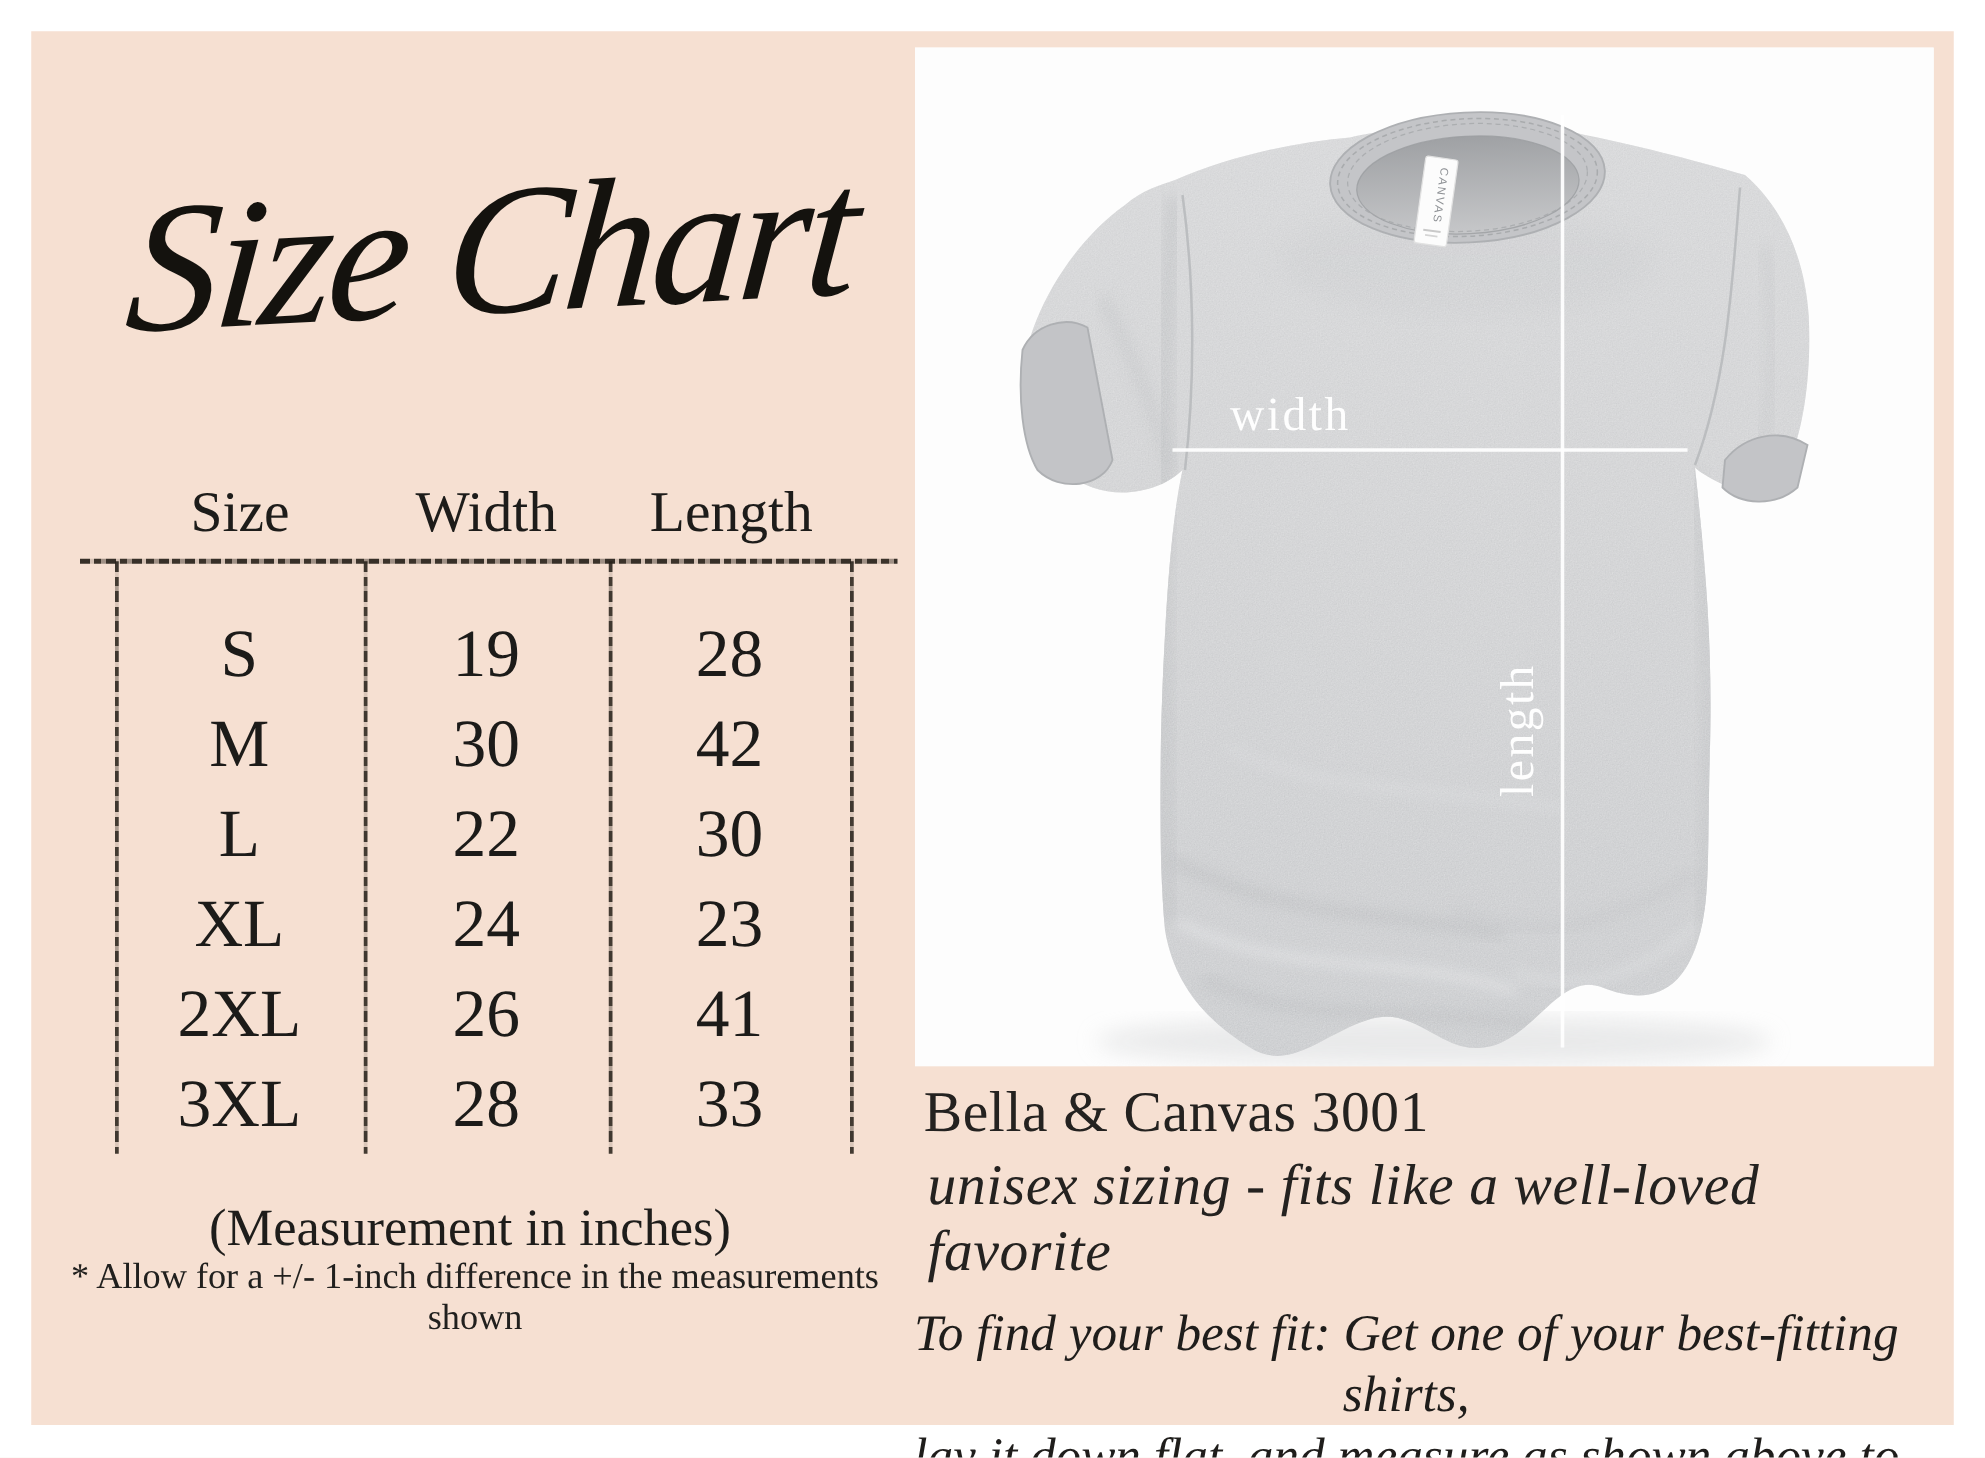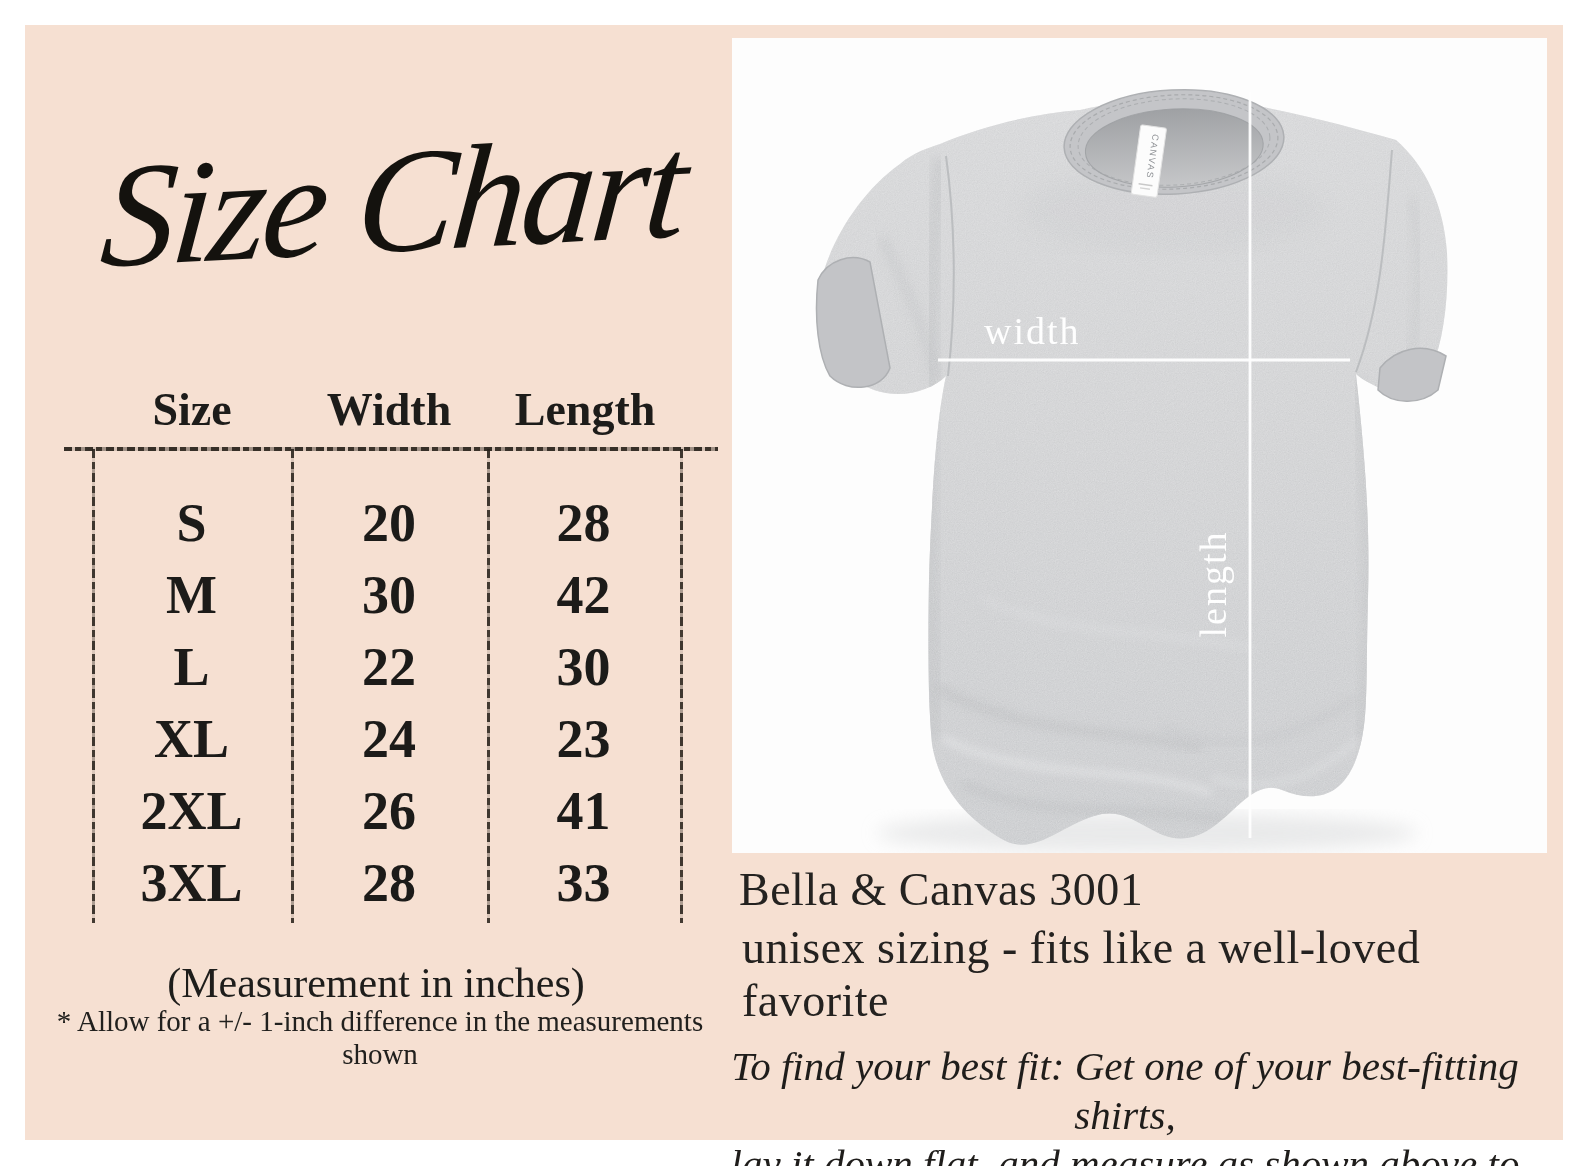--- a/index.html
+++ b/index.html
@@ -8,21 +8,21 @@
   .canvas{position:absolute;left:25px;top:25px;width:1538px;height:1115px;background:#f6e0d2;}
 
   
   .script-title{
     position:absolute;left:28px;top:18px;width:680px;height:315px;
     display:flex;align-items:center;justify-content:center;
     font-style:italic;font-weight:400;font-size:148px;line-height:1;
     color:#14120e;letter-spacing:-4px;white-space:nowrap;
     transform:rotate(-3deg) skewX(-8deg);
   }
-  .size-table{position:absolute;left:45px;top:358px;width:640px;height:584px;font-weight:bold;}
+  .size-table{position:absolute;left:45px;top:358px;width:640px;height:584px;}
   .size-table .hdr{position:absolute;top:0;text-align:center;font-size:46px;color:#1d1c1a;}
   .hdr-size{left:32px;width:180px;}
   .hdr-width{left:226px;width:186px;}
   .hdr-length{left:420px;width:190px;}
   .rule-h{
     position:absolute;left:-6px;top:64px;width:654px;height:4px;opacity:.92;
     background-image:repeating-linear-gradient(90deg,
       #262019 0px,#262019 8px,
       rgba(38,32,25,.18) 8px,rgba(38,32,25,.18) 11px,
       #2b241c 11px,#2b241c 17px,
@@ -43,21 +43,21 @@
   .c1{width:199px}.c2{width:196px}.c3{width:193px}
   .note{position:absolute;left:45px;top:934px;width:612px;text-align:center;
     font-size:42px;color:#1e1d1b;}
   .footnote{position:absolute;left:22px;top:980px;width:666px;text-align:center;
     font-size:29px;color:#21201e;}
 
   
   .photo{position:absolute;left:707px;top:13px;width:815px;height:815px;background:#fdfdfd;}
   .photo svg{display:block;width:815px;height:815px;}
   .product-name{position:absolute;left:714px;top:838px;font-size:46px;color:#242220;letter-spacing:.5px;}
-  .tagline{position:absolute;left:717px;top:896px;font-size:46px;color:#242220;letter-spacing:.5px;}
+  .tagline{position:absolute;left:717px;top:896px;font-size:46px;font-style:italic;color:#242220;letter-spacing:.5px;}
   .tip{position:absolute;left:660px;top:976px;width:880px;text-align:center;
     font-size:41px;font-style:italic;color:#1f1d1b;line-height:1.2;}
   .tip .lead{font-weight:normal;}
   .tip .l2{display:block;}
 </style>
 </head>
 <body>
 
 <div class="stage">
   <div class="canvas">
@@ -69,21 +69,21 @@
       <span class="hdr hdr-width">Width</span>
       <span class="hdr hdr-length">Length</span>
       <div class="rule-h"></div>
       <div class="rule-v rv1"></div>
       <div class="rule-v rv2"></div>
       <div class="rule-v rv3"></div>
       <div class="rule-v rv4"></div>
       <div class="rows">
         <div class="row">
           <span class="cell c1">S</span>
-          <span class="cell c2">20</span>
+          <span class="cell c2">19</span>
           <span class="cell c3">28</span>
         </div>
         <div class="row">
           <span class="cell c1">M</span>
           <span class="cell c2">30</span>
           <span class="cell c3">42</span>
         </div>
         <div class="row">
           <span class="cell c1">L</span>
           <span class="cell c2">22</span>

